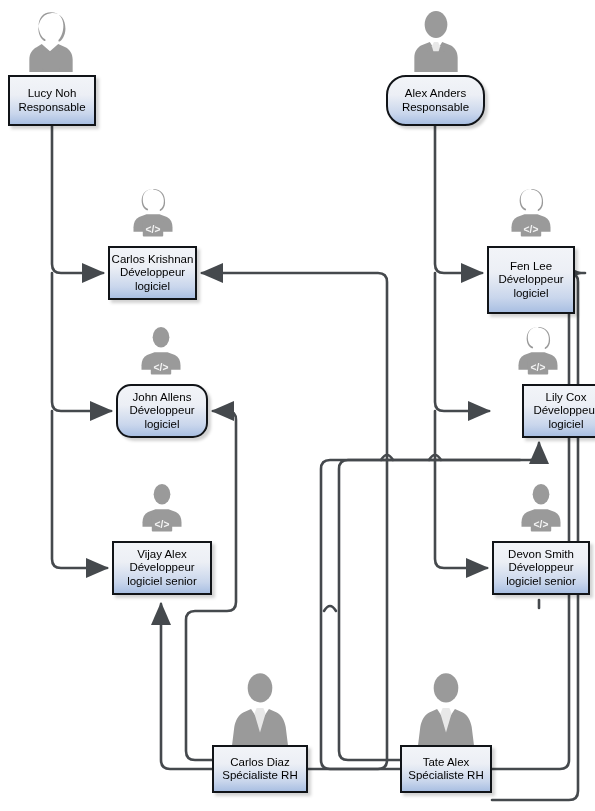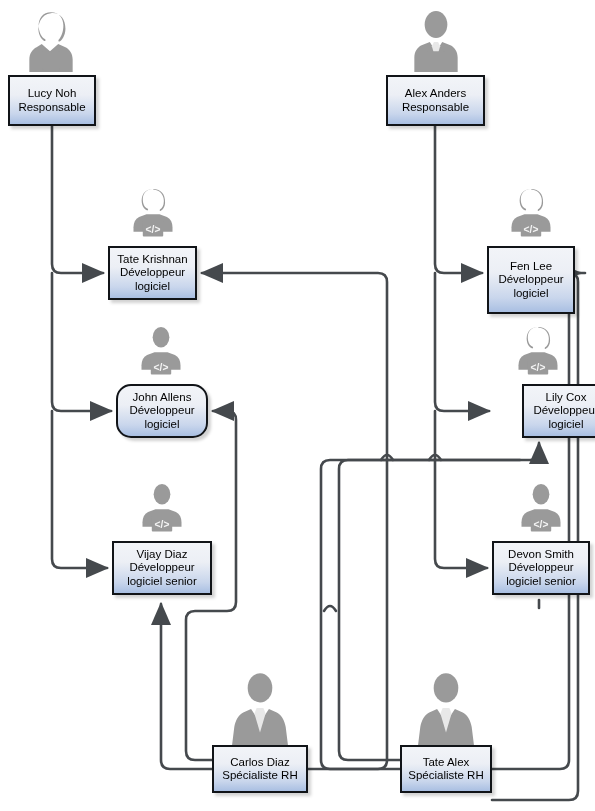--- a/index.html
+++ b/index.html
@@ -138,36 +138,36 @@
       <ellipse cx="32" cy="16" rx="11" ry="13"></ellipse>
       <path d="M17 38c-4 2-7 7-8 13l-2 16h50l-2-16c-1-6-4-11-8-13l-7-3-8 12-8-12-7 3z"></path>
       <path d="M29 34h6l2 5-5 17-5-17z" fill="#e8e8e8"></path>
     </g>
   </svg>
 
   <div class="node" style="left:8px;top:75px;width:88px;height:51px;">
     <span class="ln">Lucy Noh</span>
     <span class="ln">Responsable</span>
   </div>
-  <div class="node" style="left:386px;top:75px;width:99px;height:51px;">
+  <div class="node" style="left:386px;top:75px;width:99px;height:51px;border-radius:20px;">
     <span class="ln">Alex Anders</span>
     <span class="ln">Responsable</span>
   </div>
   <div class="node" style="left:108px;top:246px;width:89px;height:54px;">
-    <span class="ln">Tate Krishnan</span>
+    <span class="ln">Carlos Krishnan</span>
     <span class="ln">Développeur</span>
     <span class="ln">logiciel</span>
   </div>
   <div class="node" style="left:116px;top:384px;width:92px;height:54px;border-radius:15px;">
     <span class="ln">John Allens</span>
     <span class="ln">Développeur</span>
     <span class="ln">logiciel</span>
   </div>
   <div class="node" style="left:112px;top:541px;width:100px;height:54px;">
-    <span class="ln">Vijay Diaz</span>
+    <span class="ln">Vijay Alex</span>
     <span class="ln">Développeur</span>
     <span class="ln">logiciel senior</span>
   </div>
   <div class="node" style="left:487px;top:246px;width:88px;height:68px;">
     <span class="ln">Fen Lee</span>
     <span class="ln">Développeur</span>
     <span class="ln">logiciel</span>
   </div>
   <div class="node" style="left:494px;top:384px;width:88px;height:54px;margin-left:28px;">
     <span class="ln">Lily Cox</span>

